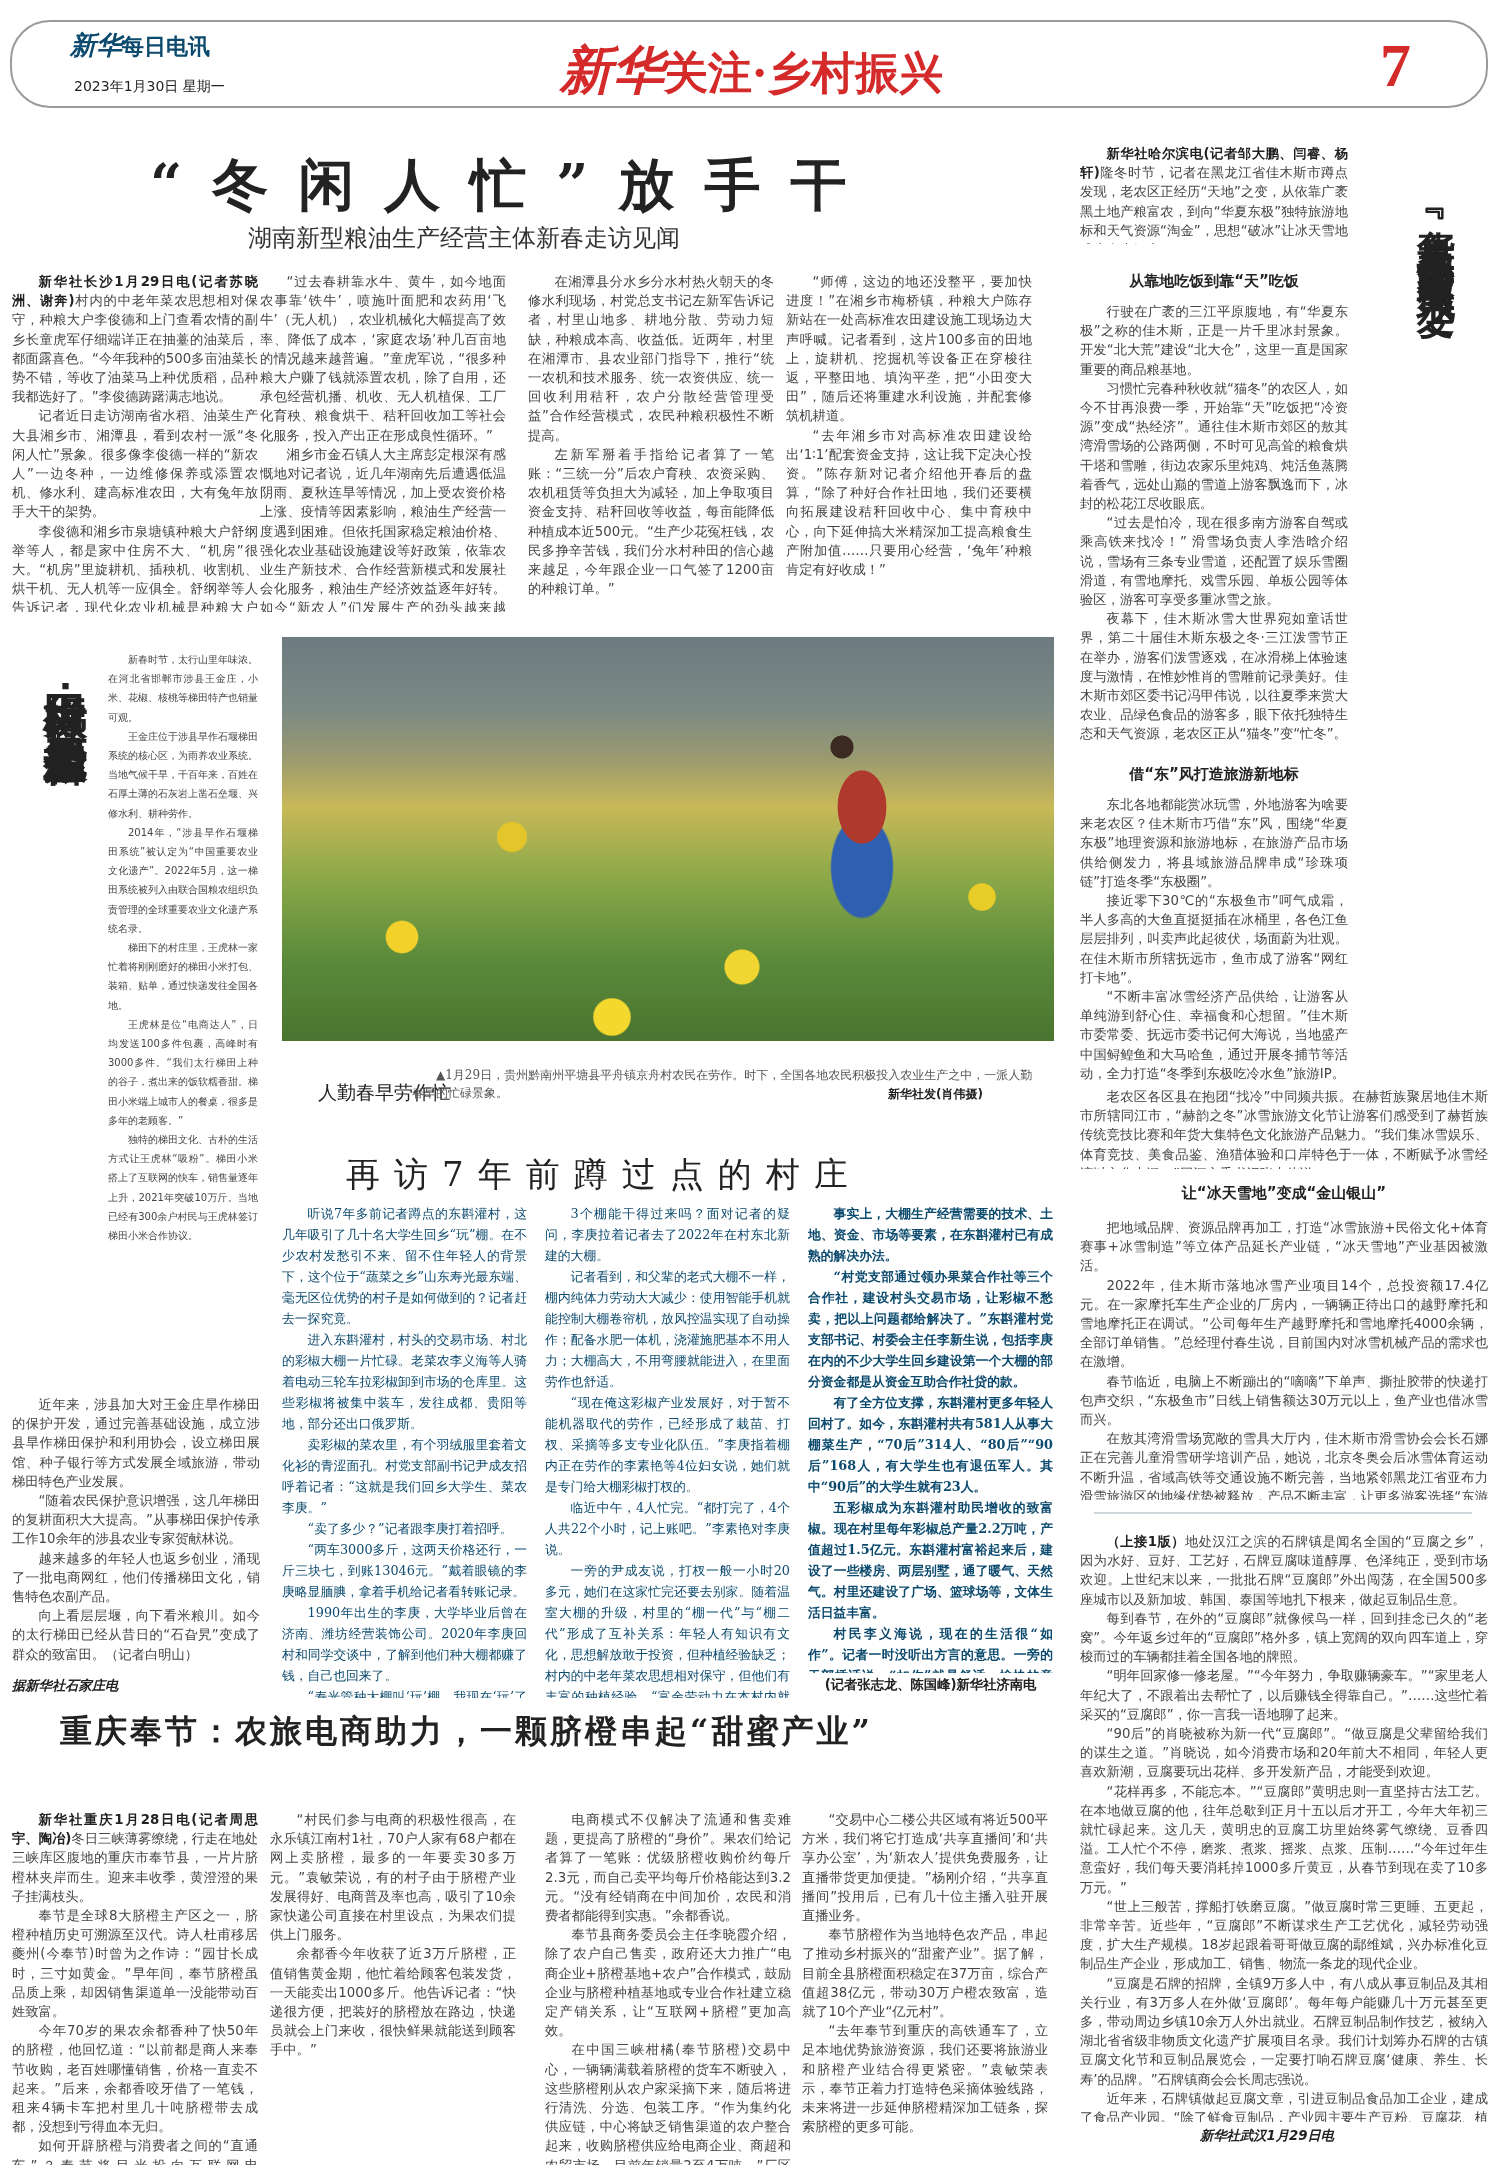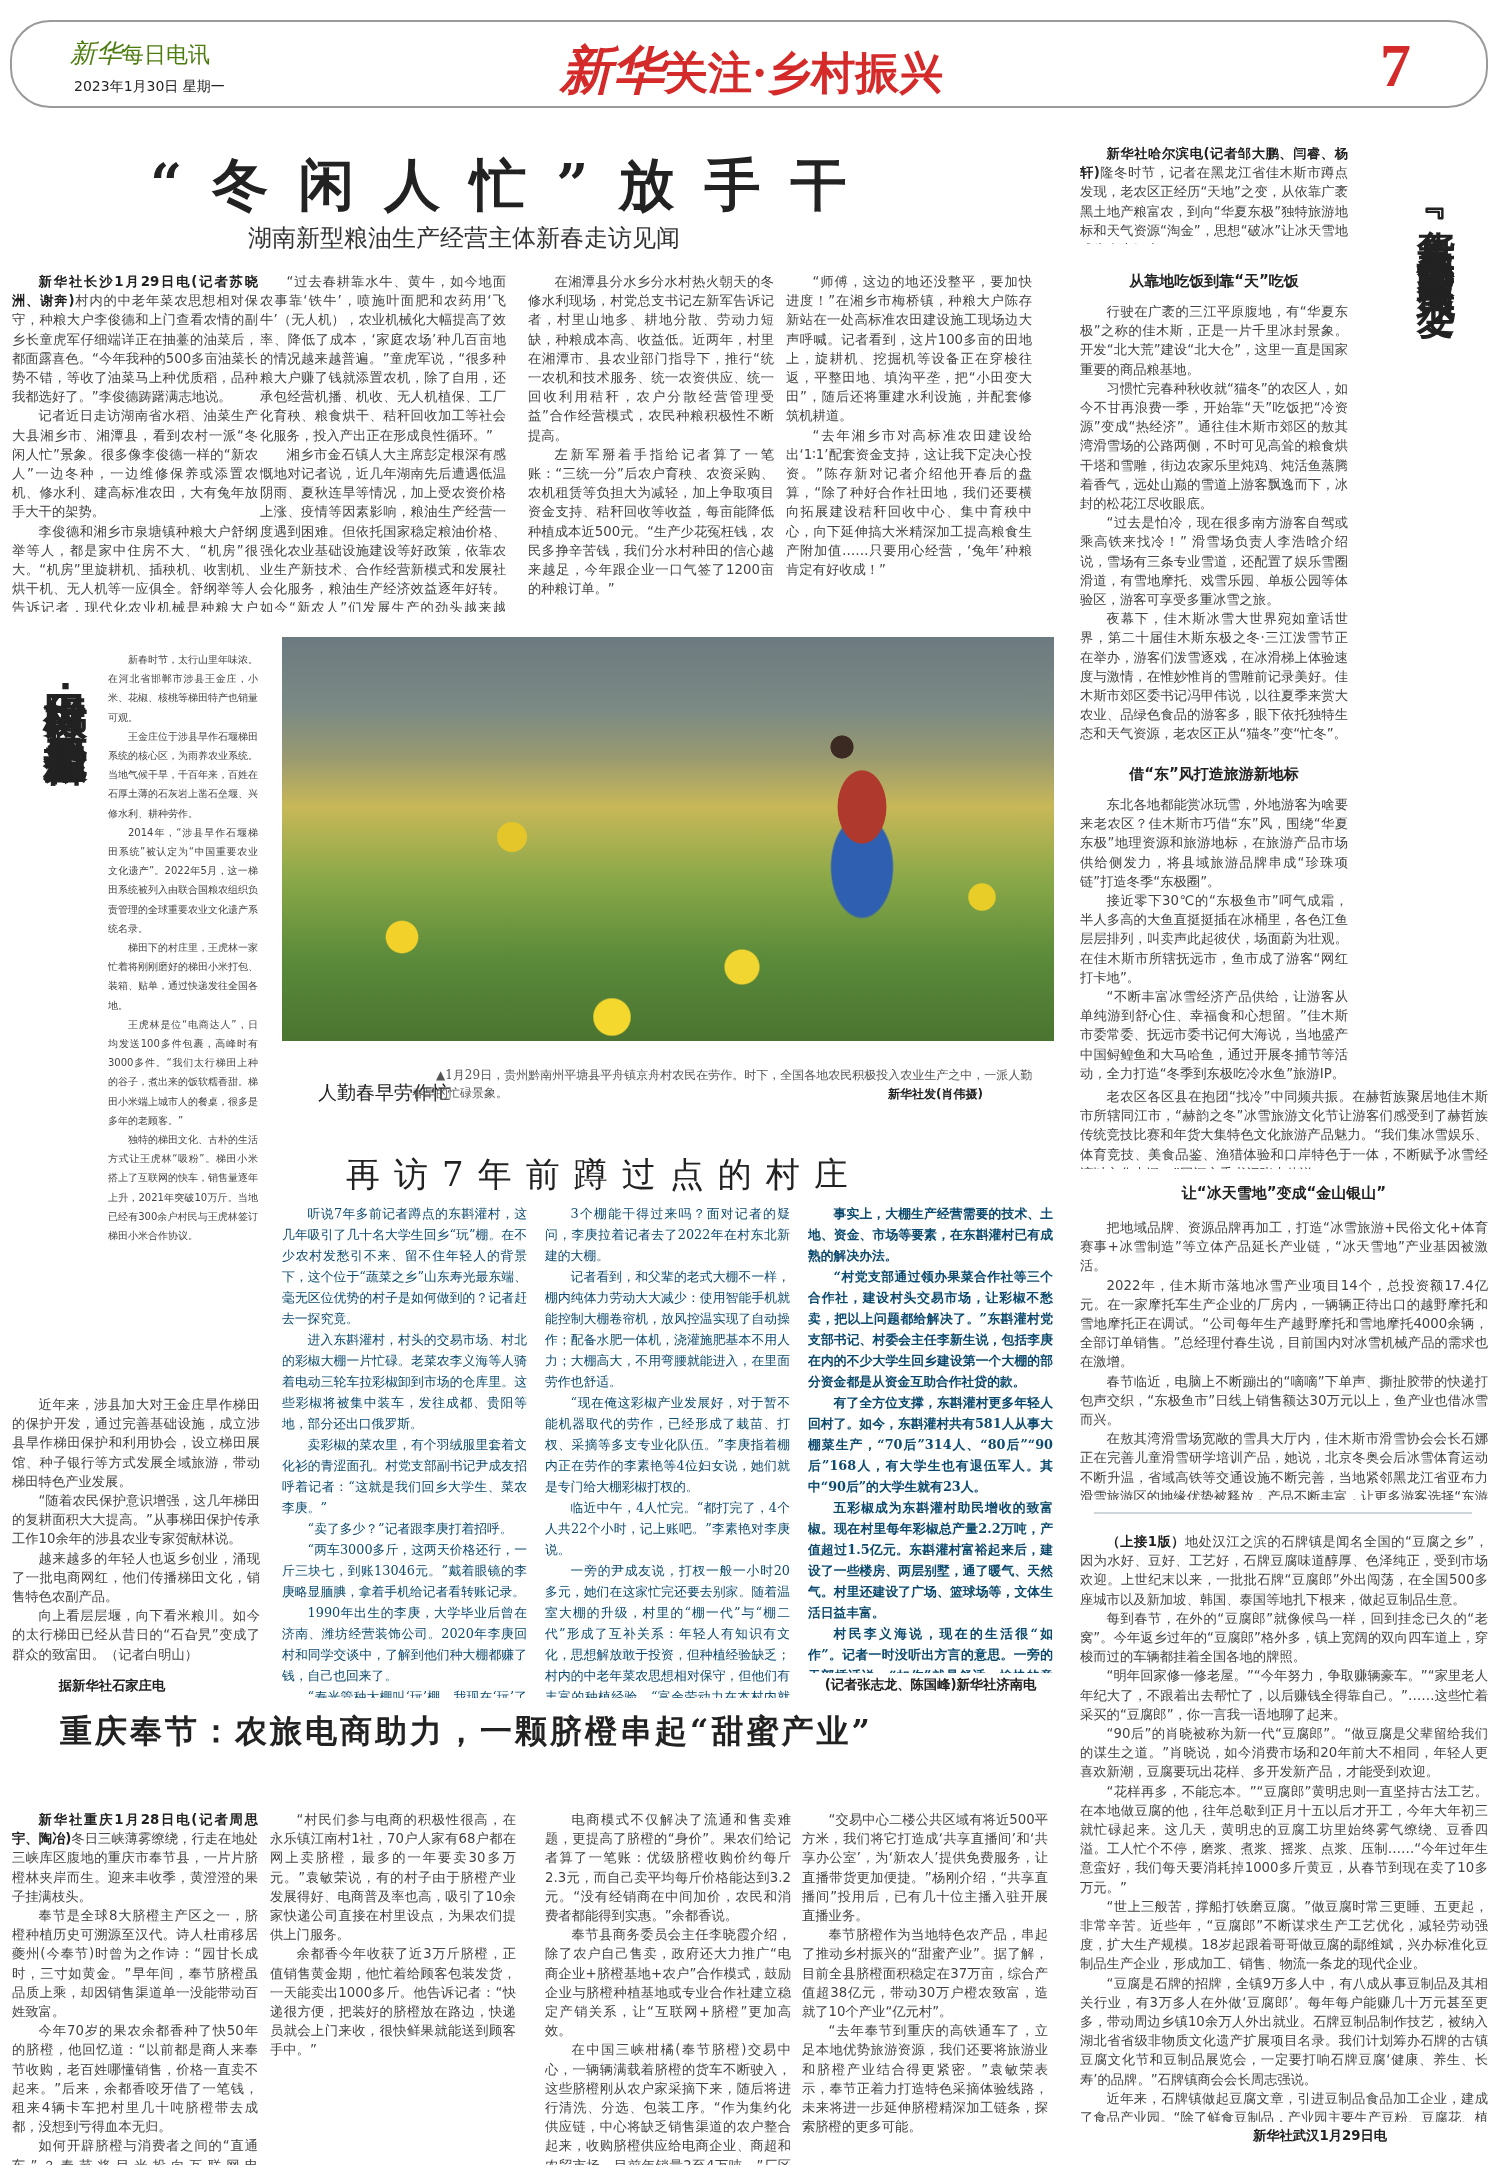--- a/index.html
+++ b/index.html
@@ -1,31 +1,31 @@
 <!DOCTYPE html>
 <html><head>
 <meta charset="utf-8">
 <style>
   * { box-sizing: border-box; margin: 0; padding: 0; }
   body { width: 1500px; height: 2169px; background: #fff; font-family: "DejaVu Serif", serif; color: #333; position: relative; overflow: hidden; }
   .abs { position: absolute; }
   .masthead { left: 10px; top: 20px; width: 1478px; height: 88px; border: 2px solid #9a9a9a; border-radius: 40px; }
-  .mh-logo { left: 70px; top: 36px; font-size: 26px; color: #4d7c0f; font-style: italic; font-weight: normal; font-family: "DejaVu Serif", serif; }
+  .mh-logo { left: 70px; top: 28px; font-size: 26px; color: #0c4a6e; font-style: italic; font-weight: bold; font-family: "DejaVu Serif", serif; }
   .mh-logo small { font-size: 22px; font-style: normal; }
   .mh-date { left: 74px; top: 78px; font-size: 14px; color: #222; font-family: "DejaVu Sans", sans-serif; }
   .mh-center { left: 560px; top: 36px; font-size: 44px; color: #d42a2a; font-weight: bold; }
   .mh-center .brand { font-style: italic; font-size: 52px; }
   .mh-page { left: 1380px; top: 30px; font-size: 62px; color: #d42a2a; font-weight: bold; font-family: "Liberation Serif", serif; }
 
   .h1 { font-family: "DejaVu Serif", serif; font-weight: bold; color: #222; letter-spacing: 28px; }
   .subtitle { font-family: "DejaVu Sans", sans-serif; color: #333; }
   .col { font-size: 13.3px; line-height: 19.2px; text-align: justify; color: #444; font-family: "DejaVu Sans", sans-serif; }
   .col p { text-indent: 2em; }
   .col p b { color: #222; }
-  .byline { text-align: center; font-weight: bold; color: #222; }
+  .byline { text-align: left; font-weight: bold; color: #222; font-style: italic; }
   .section-head { font-family: "DejaVu Sans", sans-serif; font-weight: bold; font-size: 15px; text-align: center; color: #222; }
   .vtitle { writing-mode: vertical-rl; font-family: "DejaVu Serif", serif; color: #222; font-weight: bold; }
   .rule { background: #cfd6da; height: 2px; }
   .photo { left: 282px; top: 637px; width: 772px; height: 404px; overflow: hidden;
     background:
       radial-gradient(ellipse 40px 60px at 580px 170px, #b0392e 60%, transparent 62%),
       radial-gradient(ellipse 55px 90px at 580px 230px, #2f5fb0 55%, transparent 58%),
       radial-gradient(circle 14px at 560px 110px, #3a2a22 80%, transparent 85%),
       radial-gradient(circle 26px at 120px 300px, #f2d22a 60%, transparent 65%),
       radial-gradient(circle 30px at 330px 380px, #f4d82e 60%, transparent 65%),

